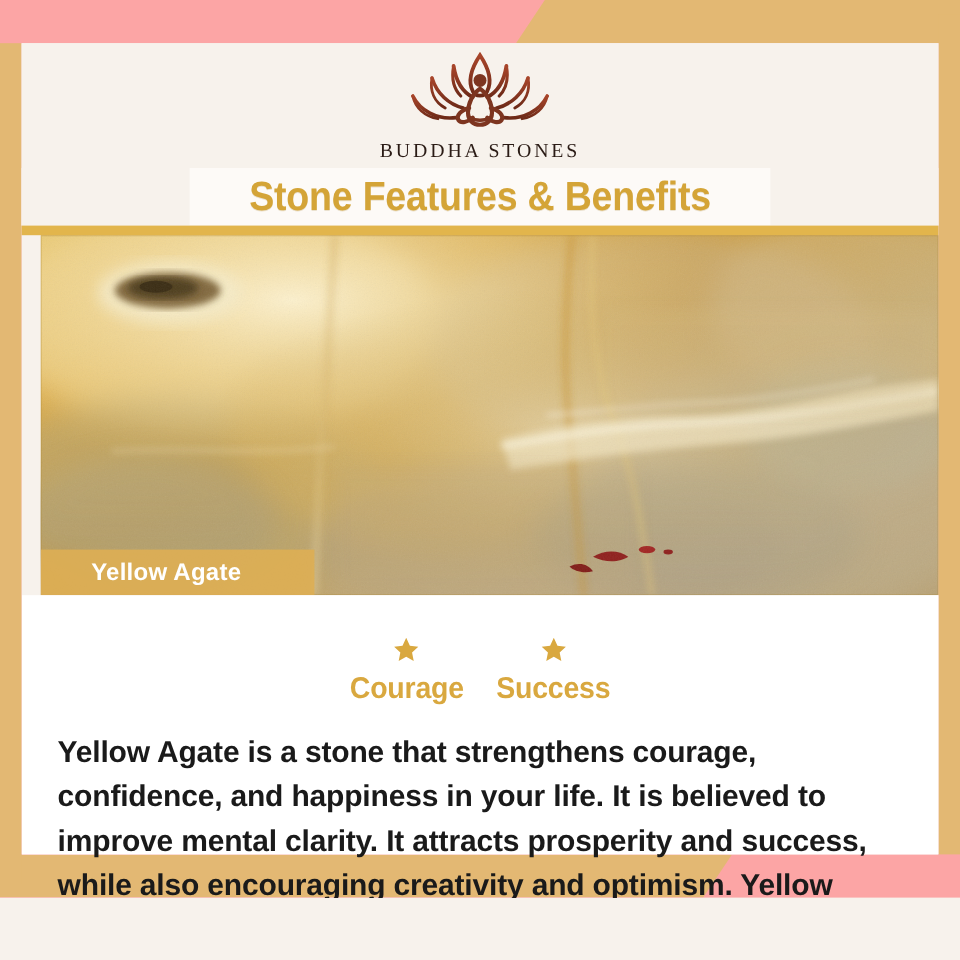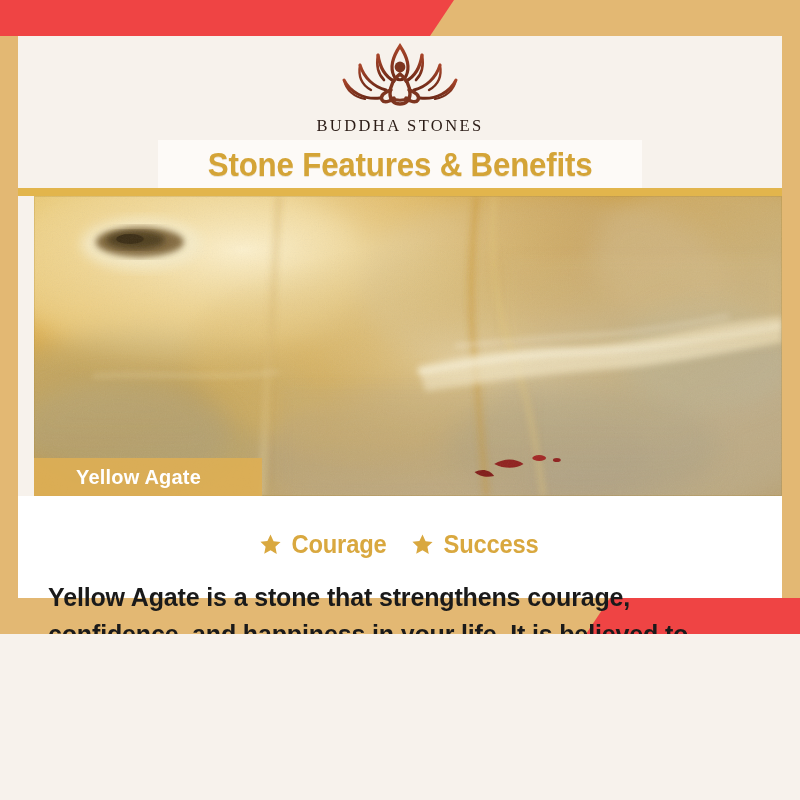--- a/index.html
+++ b/index.html
@@ -10,22 +10,22 @@
     width: 800px;
     height: 800px;
     overflow: hidden;
     font-family: "Liberation Sans", sans-serif;
     background: #f7f2ec;
   }
 
   #poster {
     position: relative;
     width: 800px;
-    height: 634px;
-    background: #ef4444;
+    height: 748px;
+    background: #fca5a5;
     overflow: hidden;
   }
 
   
   .corner-band-top {
     position: absolute;
     top: 0;
     left: 430px;
     width: 370px;
     height: 36px;
@@ -206,20 +206,21 @@
     display: flex;
     align-items: center;
     justify-content: center;
     gap: 22px;
     margin-bottom: 20px;
   }
   .keyword {
     display: flex;
     align-items: center;
     gap: 7px;
+    flex-direction: column;
   }
   .star-icon {
     width: 23px;
     height: 23px;
     display: block;
     flex: none;
   }
   .keyword-label {
     font-size: 25px;
     font-weight: bold;

